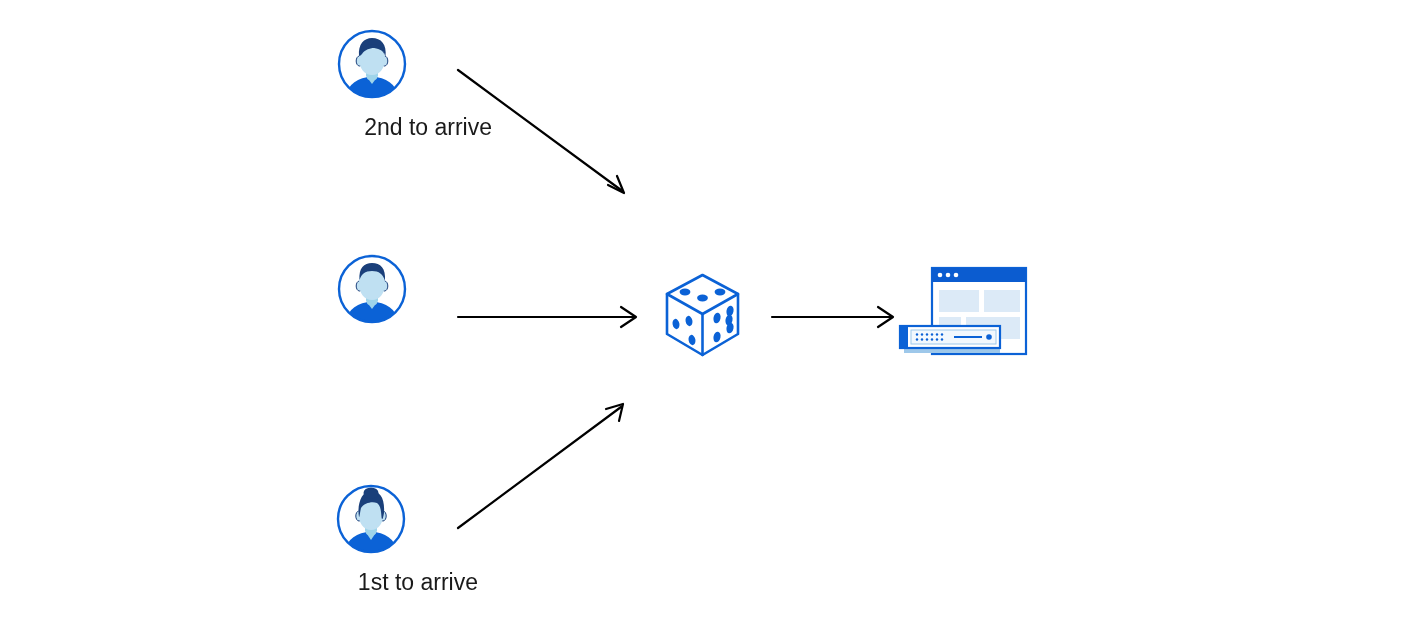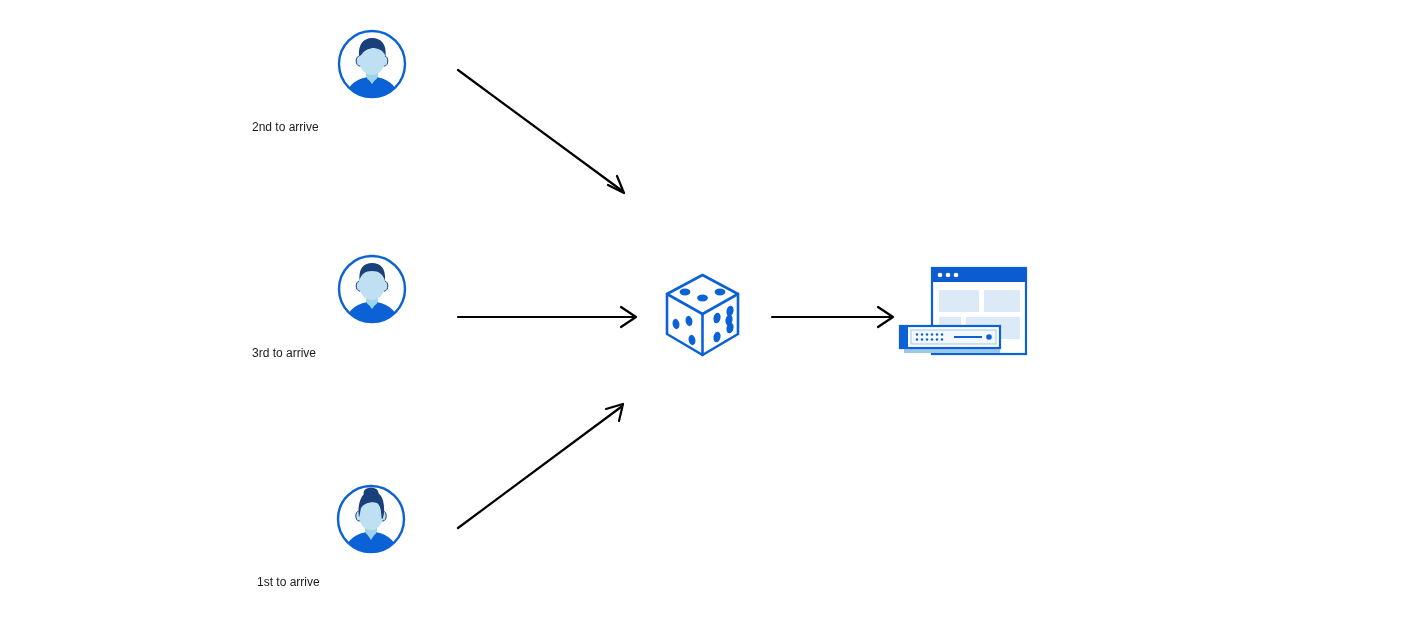--- a/index.html
+++ b/index.html
@@ -15,22 +15,22 @@
   #canvas {
     position: relative;
     width: 1405px;
     height: 633px;
     background: #ffffff;
     overflow: hidden;
   }
   .node-label {
     position: absolute;
     width: 240px;
-    text-align: left;
-    font-size: 12px;
+    text-align: right;
+    font-size: 23px;
     line-height: 24px;
     color: #1a1a1a;
     font-family: "Liberation Sans", sans-serif;
     white-space: nowrap;
   }
   .icon-wrap {
     position: absolute;
   }
   svg {
     display: block;
@@ -115,21 +115,20 @@
         <path d="M30 48 L36 56 L42 48 L42 44 L30 44 Z" fill="#9ed4ea"></path>
         <path d="M31 40 L41 40 L41 50 C41 53 31 53 31 50 Z" fill="#9ed4ea"></path>
         <ellipse cx="23.5" cy="33" rx="3.3" ry="5" fill="#bfe0f2" stroke="#1a3f7a" stroke-width="1"></ellipse>
         <ellipse cx="48.5" cy="33" rx="3.3" ry="5" fill="#bfe0f2" stroke="#1a3f7a" stroke-width="1"></ellipse>
         <path d="M36 13 C46 13 49 21 49 30 C49 40 44 47 36 47 C28 47 23 40 23 30 C23 21 26 13 36 13 Z" fill="#bfe0f2"></path>
         <path d="M23.5 27 C22.5 15 28 10 36 10 C44.5 10 50 15 49 28 C47 21 43 18 36 18 C29 18 25.5 21 23.5 27 Z" fill="#1a3f7a"></path>
       </g>
       <circle cx="36" cy="36" r="33" fill="none" stroke="#0b62d6" stroke-width="2.4"></circle>
     </svg>
   </div>
-  <div class="node-label" style="left:252px; top:341px;">3rd to arrive</div>
 
   <div class="icon-wrap" style="left:335px; top:483px;">
     <svg width="72" height="72" viewBox="0 0 72 72">
       <defs>
         <clipPath id="clip-av3">
             <circle cx="36" cy="36" r="33"></circle>
           </clipPath>
       </defs>
       <circle cx="36" cy="36" r="33" fill="#ffffff"></circle>
       <g clip-path="url(#clip-av3)">
@@ -139,21 +138,21 @@
         <ellipse cx="24" cy="33" rx="3.2" ry="5" fill="#bfe0f2" stroke="#1a3f7a" stroke-width="1"></ellipse>
         <ellipse cx="48" cy="33" rx="3.2" ry="5" fill="#bfe0f2" stroke="#1a3f7a" stroke-width="1"></ellipse>
         <path d="M36 13 C45.5 13 48.5 21 48.5 30 C48.5 40 43.5 47 36 47 C28.5 47 23.5 40 23.5 30 C23.5 21 26.5 13 36 13 Z" fill="#bfe0f2"></path>
 
         <path d="M36 8 C45 8 50 15 49 30 C48 36 47 38 46.5 34 C46 26 45 22 42 20 C37 18 29 20 26 25 C25 29 24.5 35 24 34 C22 22 26 8 36 8 Z" fill="#1a3f7a"></path>
         <ellipse cx="36" cy="10" rx="7.5" ry="5.5" fill="#1a3f7a"></ellipse>
       </g>
       <circle cx="36" cy="36" r="33" fill="none" stroke="#0b62d6" stroke-width="2.4"></circle>
     </svg>
   </div>
-  <div class="node-label" style="left:257px; top:570px;">1st to arrive</div>
+  <div class="node-label" style="left:238px; top:570px;">1st to arrive</div>
 
   <div class="icon-wrap" style="left:660px; top:270px;">
     <svg width="85" height="90" viewBox="0 0 85 90">
       <g fill="none" stroke="#0b62d6" stroke-width="2.6" stroke-linejoin="round" stroke-linecap="round">
 
         <path d="M42.5 5 L78 24 L78 64 L42.5 85 L7 64 L7 24 Z"></path>
 
         <path d="M7 24 L42.5 44 L78 24"></path>
 
         <path d="M42.5 44 L42.5 85"></path>

